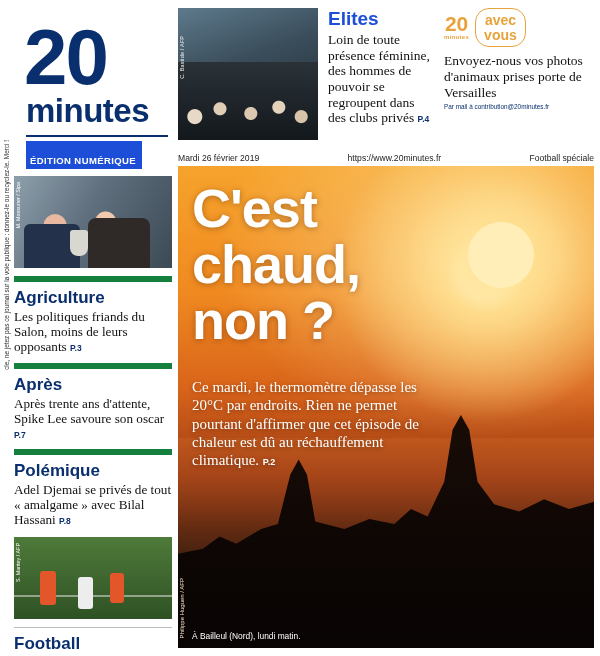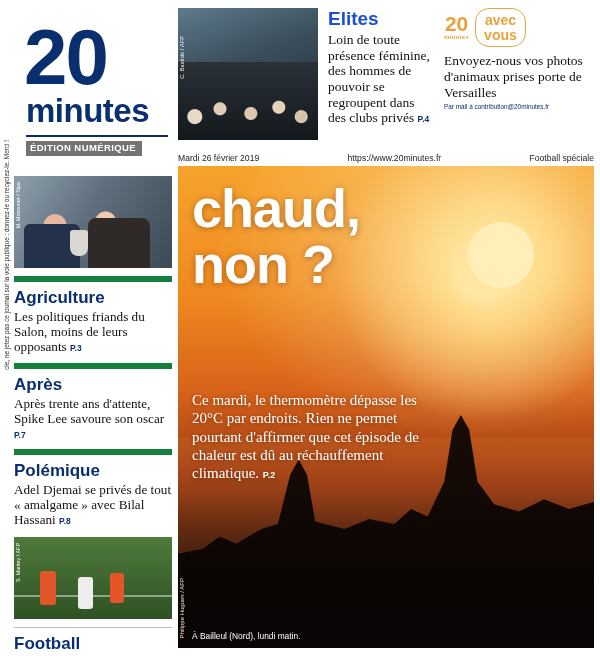--- a/index.html
+++ b/index.html
@@ -50,27 +50,27 @@
     color: #0a2f6e;
     margin-left: 12px;
     margin-top: -2px;
     letter-spacing: -0.5px;
   }
   .logo-rule {
     height: 2px; background: #0a2f6e; margin: 5px 0 0 12px; width: 142px;
   }
   .edition-bar {
     margin: 4px 0 0 12px;
-    background: #737373;
+    background: #1d4ed8;
     color: #fff;
     font-family: "Liberation Sans", sans-serif;
     font-weight: bold;
     font-size: 9.5px;
     letter-spacing: 0.4px;
-    padding: 1px 6px 3px 4px;
+    padding: 14px 6px 3px 4px;
     display: inline-block;
   }
 
   
   .teaser-elites {
     position: absolute; left: 178px; top: 8px; width: 252px; height: 140px;
     display: flex;
   }
   .elites-photo {
     width: 140px; height: 132px; position: relative; overflow: hidden;
@@ -173,21 +173,21 @@
     background: linear-gradient(rgba(210,110,40,.30), rgba(120,50,20,0));
   }
   .hero-title {
     position: absolute; left: 14px; top: 14px; width: 300px;
     font-family: "Liberation Sans", sans-serif;
     font-weight: bold; color: #fff;
     font-size: 54px; line-height: 1.04; letter-spacing: -1px;
     text-shadow: 0 1px 6px rgba(90,40,10,.45);
   }
   .hero-lede {
-    position: absolute; left: 14px; top: 225px; width: 230px;
+    position: absolute; left: 14px; top: 212px; width: 230px;
     font-family: "Liberation Serif", serif;
     color: #fff; font-size: 15px; line-height: 1.22;
     text-shadow: 0 1px 4px rgba(60,25,5,.5);
   }
   .hero-lede .pref2 { font-family:"Liberation Sans", sans-serif; font-size: 9px; font-weight: bold; }
   .hero-caption {
     position: absolute; left: 14px; bottom: 7px;
     font-family: "Liberation Sans", sans-serif; font-size: 8.4px; color: #fff;
   }
   .hero-credit {
@@ -289,20 +289,21 @@
     <span>https://www.20minutes.fr</span>
     <span>Football spéciale</span>
   </div>
 
   <div class="hero">
     <div class="hero-sky-glow"></div>
     <div class="hero-sun"></div>
     <div class="hero-haze"></div>
     <div class="hero-town"></div>
     <div class="hero-title">
+      <div>C'est</div>
       <div>chaud,</div>
       <div>non ?</div>
     </div>
     <div class="hero-lede">
       <span>Ce mardi, le thermomètre dépasse les 20°C par endroits. Rien ne permet pourtant d'affirmer que cet épisode de chaleur est dû au réchauffement climatique.</span>
       <span class="pref2">P.2</span>
     </div>
     <div class="hero-caption">À Bailleul (Nord), lundi matin.</div>
     <div class="hero-credit">Philippe Huguen / AFP</div>
   </div>

